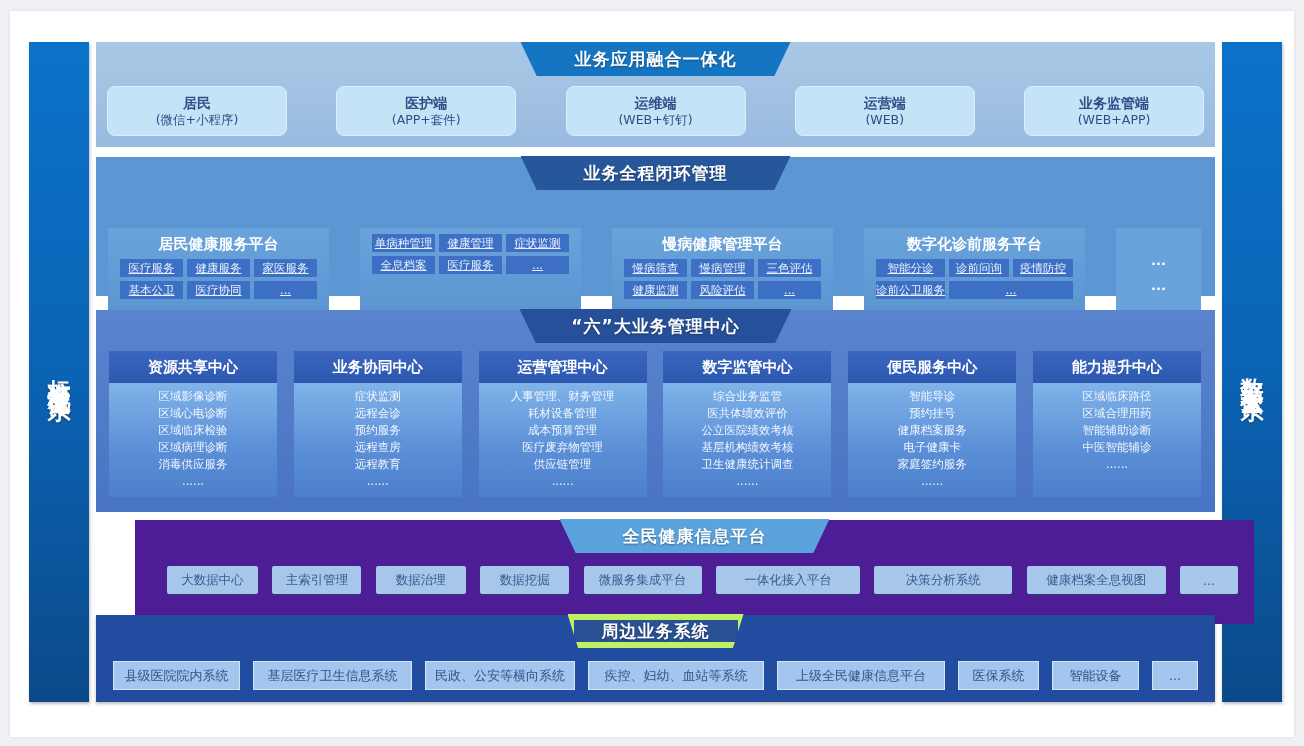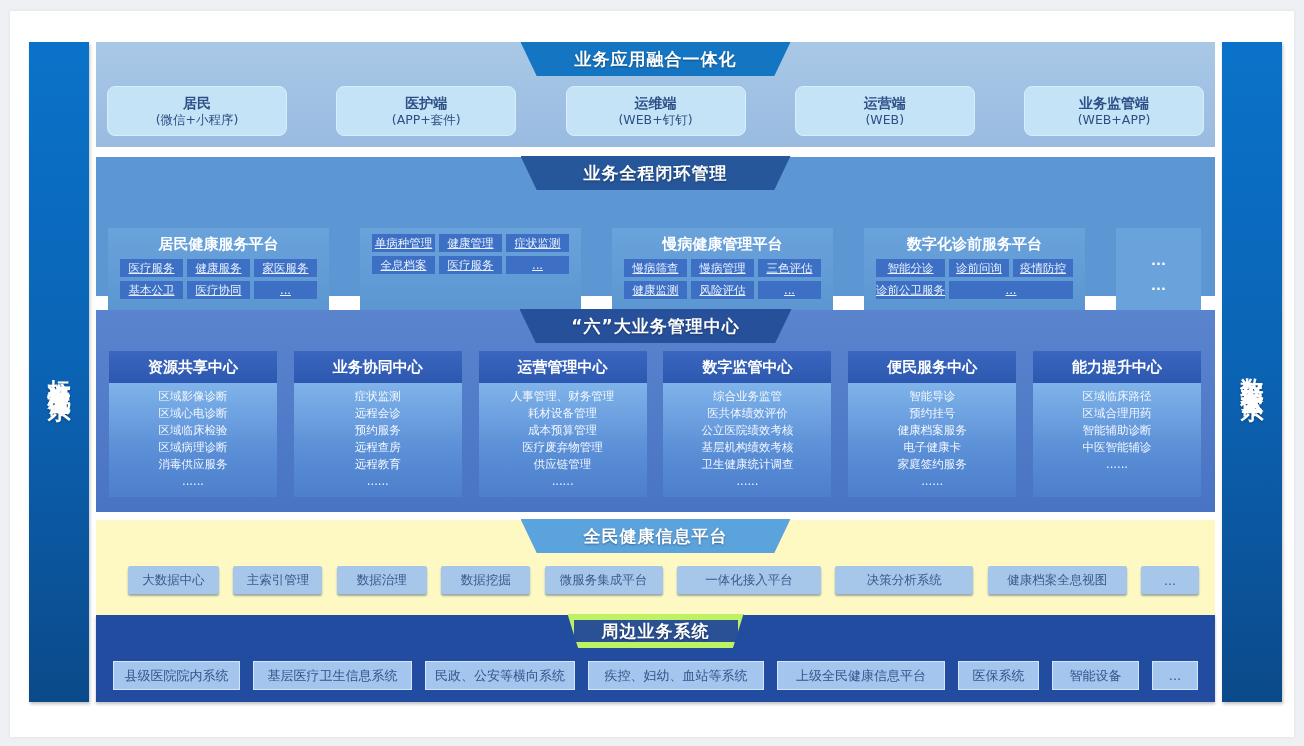--- a/index.html
+++ b/index.html
@@ -41,21 +41,21 @@
   
   .l3 { top: 310px; height: 202px; background: linear-gradient(180deg, #5a84cd 0%, #4974c4 100%); }
   .l3 .banner { background: #26509a; width: 272px; top: -1px; }
   .l3-row { position: absolute; top: 41px; left: 13px; right: 14px; display: flex; justify-content: space-between; align-items: flex-end; }
   .center { width: 168px; height: 146px; background: #4a78c7; }
   .center-title { height: 32px; background: linear-gradient(180deg, #3a66bf 0%, #2d58b0 100%); color: #fff; font-weight: bold; font-size: 15px; display: flex; align-items: center; justify-content: center; }
   .center-body { height: 114px; background: linear-gradient(180deg, #7fb3e9 0%, #5a8ed6 60%, #4d7fcc 100%); padding-top: 5px; text-align: center; }
   .center-item { color: #f2f7ff; font-size: 11.5px; line-height: 17px; }
 
   
-  .l4 { top: 520px; height: 104px; background: #fef9c3; }
+  .l4 { top: 520px; height: 104px; background: #4c1d95; margin-left: 39px; }
   .l4 .banner { background: #5ba3dd; top: -1px; }
   .l4-row { position: absolute; top: 46px; left: 16px; right: 16px; display: flex; justify-content: space-between; padding-left: 16px; }
   .pill { height: 28px; background: #a6c7ea; color: #3b5a8e; font-size: 12.5px; display: flex; align-items: center; justify-content: center; box-shadow: 0 2px 2px rgba(40,70,120,0.45); border-radius: 2px; }
 
   
   .l5 { top: 615px; height: 87px; background: #224ca0; box-shadow: 0 2px 3px rgba(0,0,0,0.25); }
   .l5 .banner { background: #2a5194; border: 6px solid #bef264; top: -1px; width: 176px; }
   .l5-row { position: absolute; top: 46px; left: 17px; right: 17px; display: flex; justify-content: space-between; }
   .sys { height: 29px; background: #a3c5ee; border: 1px solid #d6e6fa; color: #34548a; font-size: 13px; display: flex; align-items: center; justify-content: center; white-space: nowrap; }
 </style>

